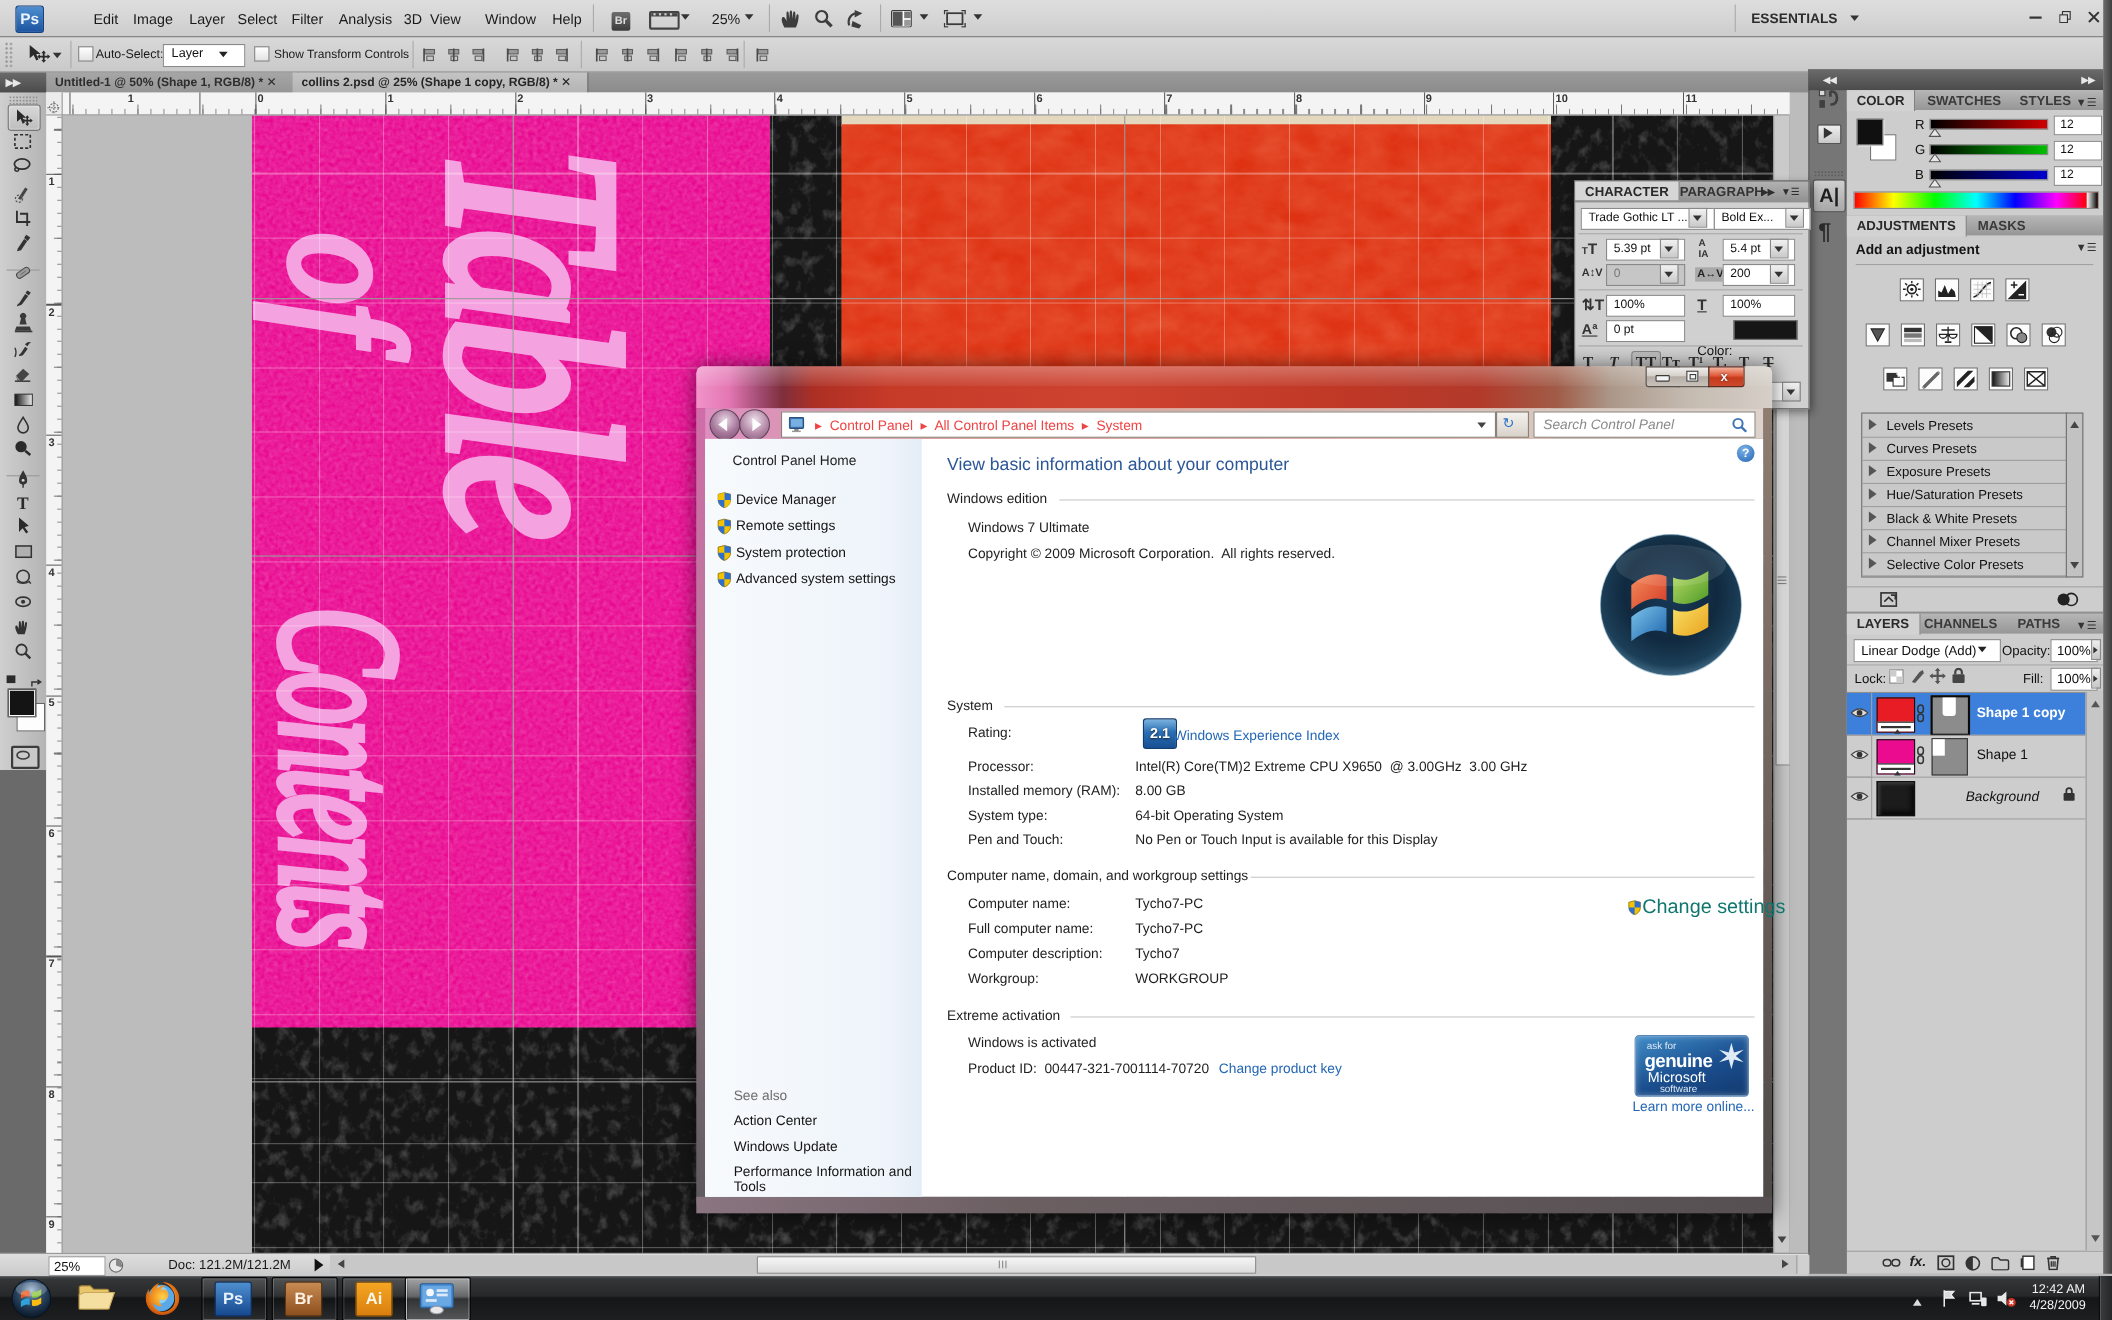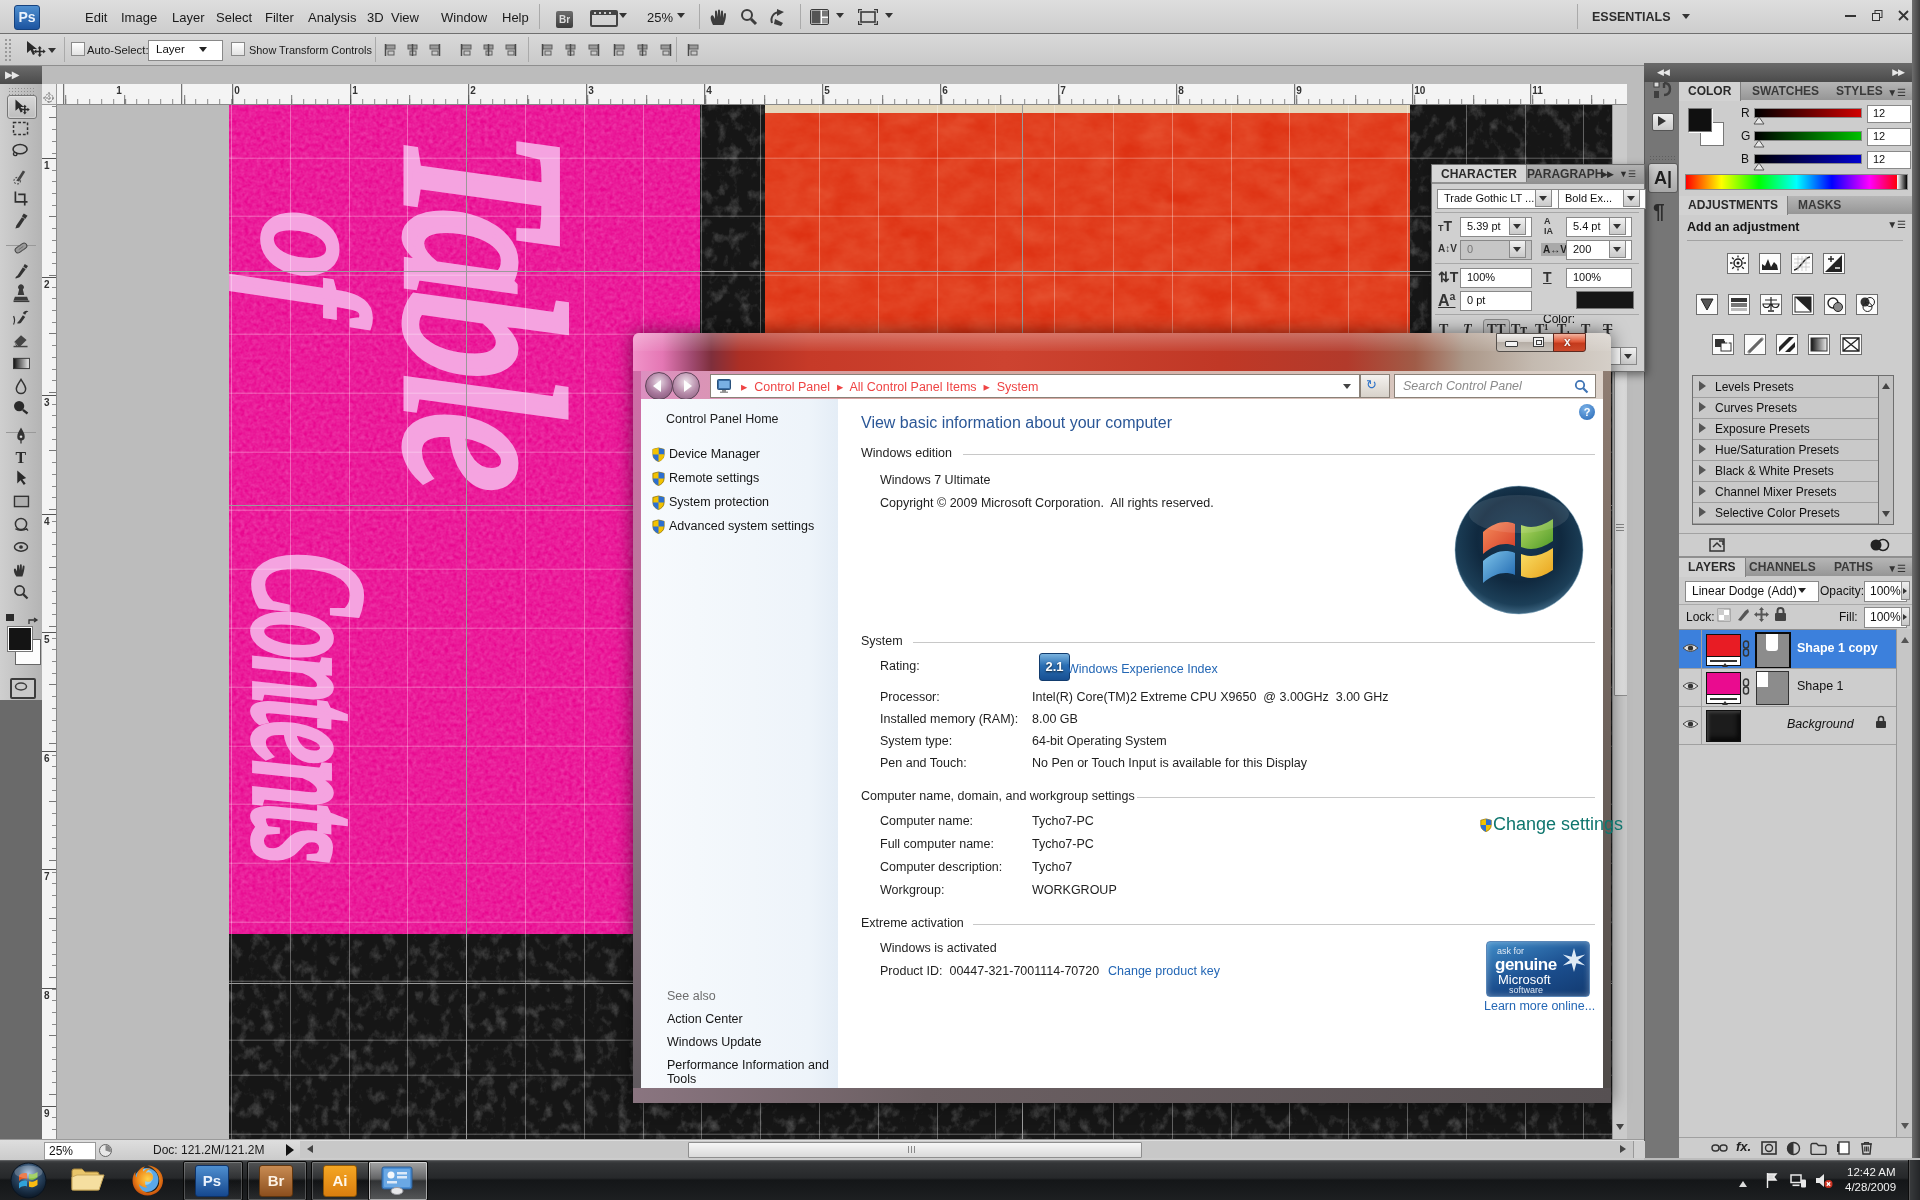--- a/index.html
+++ b/index.html
@@ -194,20 +194,24 @@
           <line x1="12.5" y1="1" x2="12.5" y2="13" stroke="#4a4a4a" stroke-width="1.5"></line>
         </svg>
         <svg class="abs" style="left:686px;top:9px;" width="16" height="14">
           <rect x="3" y="2" width="9" height="4" fill="#9a9a9a" stroke="#5e5e5e"></rect>
           <rect x="5" y="8" width="6" height="4" fill="#c8c8c8" stroke="#5e5e5e"></rect>
           <line x1="2.5" y1="1" x2="2.5" y2="13" stroke="#4a4a4a" stroke-width="1.5"></line>
         </svg>
       </div>
  <div class="abs" style="left:528px;top:3px;width:1px;height:25px;background:#aaa;"></div>
  <div class="abs" style="left:676px;top:3px;width:1px;height:25px;background:#aaa;"></div>
+</div>
+<div class="abs" id="tabbar">
+ <div class="doctab" style="left:42px;width:212px;font-size:11px;background:linear-gradient(#a6a6a6,#949494);color:#2e2e2e;">Untitled-1 @ 50% (Shape 1, RGB/8) * <span style="font-weight:normal;">✕</span></div>
+ <div class="doctab" style="left:266px;width:252px;font-size:11px;background:linear-gradient(#c4c4c4,#b2b2b2);">collins 2.psd @ 25% (Shape 1 copy, RGB/8) * <span style="font-weight:normal;">✕</span></div>
 </div>
 <div class="abs" style="left:0;top:700px;width:42px;height:439px;background:#6a6a6a;"></div>
 <div class="abs" id="toolbar">
  <div class="abs" style="left:8px;top:3px;width:26px;height:8px;background-image:radial-gradient(circle,#8f8f8f 0.8px,transparent 1px);background-size:3px 3px;"></div>
  <div id="tools"><svg width="0" height="0">
           <defs>
             <linearGradient id="gtool" x1="0" y1="0" x2="1" y2="0">
               <stop offset="0" stop-color="#111"></stop>
               <stop offset="1" stop-color="#eee"></stop>
             </linearGradient>
@@ -678,21 +682,21 @@
  <div class="field" style="left:29px;top:76px;width:64px;height:16px;font-size:11px;padding:2px 0 0 6px;background:#c6c6c6;color:#777;">0</div>
  <div class="ddbtn" style="left:78px;top:76px;height:16px;"></div>
  <div class="tx" style="left:110px;top:79px;font-size:10px;font-weight:bold;color:#222;background:#a9a9a9;padding:1px 2px;">A↔V</div>
  <div class="field" style="left:135px;top:76px;width:58px;height:16px;font-size:11px;padding:2px 0 0 6px;">200</div>
  <div class="ddbtn" style="left:178px;top:76px;height:16px;"></div>
  <div class="abs" style="left:4px;top:99px;width:204px;height:1px;background:#a8a8a8;"></div>
  <div class="tx" style="left:7px;top:105px;font-size:14px;font-weight:bold;color:#333;">⇅T</div>
  <div class="field" style="left:29px;top:104px;width:64px;height:16px;font-size:11px;padding:2px 0 0 6px;">100%</div>
  <div class="tx" style="left:112px;top:105px;font-size:14px;font-weight:bold;color:#333;text-decoration:underline;">T</div>
  <div class="field" style="left:135px;top:104px;width:58px;height:16px;font-size:11px;padding:2px 0 0 6px;">100%</div>
- <div class="tx" style="left:7px;top:128px;font-size:16px;font-weight:bold;color:#333;text-decoration:underline;">Aª</div>
+ <div class="tx" style="left:7px;top:128px;font-size:13px;font-weight:bold;color:#333;text-decoration:underline;">Aª</div>
  <div class="field" style="left:29px;top:127px;width:64px;height:16px;font-size:11px;padding:2px 0 0 6px;">0 pt</div>
  <div class="tx" style="left:112px;top:129px;font-size:12px;color:#111;margin-top:19px;">Color:</div>
  <div class="abs" style="left:145px;top:127px;width:56px;height:16px;background:#161616;border:1px solid #777;"></div>
  <div class="abs" style="left:4px;top:150px;width:204px;height:1px;background:#a8a8a8;"></div>
  <div class="abs" id="tbuttons" style="left:0;top:155px;width:212px;height:22px;color:#2c2c2c;">
         <span style="position:absolute;left:8px;top:2px;font-size:14px;"><b style="font-family:'Liberation Serif'">T</b></span>
         <span style="position:absolute;left:32px;top:2px;font-size:14px;"><i style="font-family:'Liberation Serif'"><b>T</b></i></span>
         <span style="position:absolute;left:52px;top:2px;font-size:14px;background:linear-gradient(#bdbdbd,#d2d2d2);border:1px solid #888;border-radius:3px;padding:1px 3px;top:0px;"><b style="font-family:'Liberation Serif'">TT</b></span>
         <span style="position:absolute;left:80px;top:2px;font-size:14px;"><b style="font-family:'Liberation Serif'">Tт</b></span>
         <span style="position:absolute;left:104px;top:2px;font-size:14px;"><b style="font-family:'Liberation Serif'">T¹</b></span>

